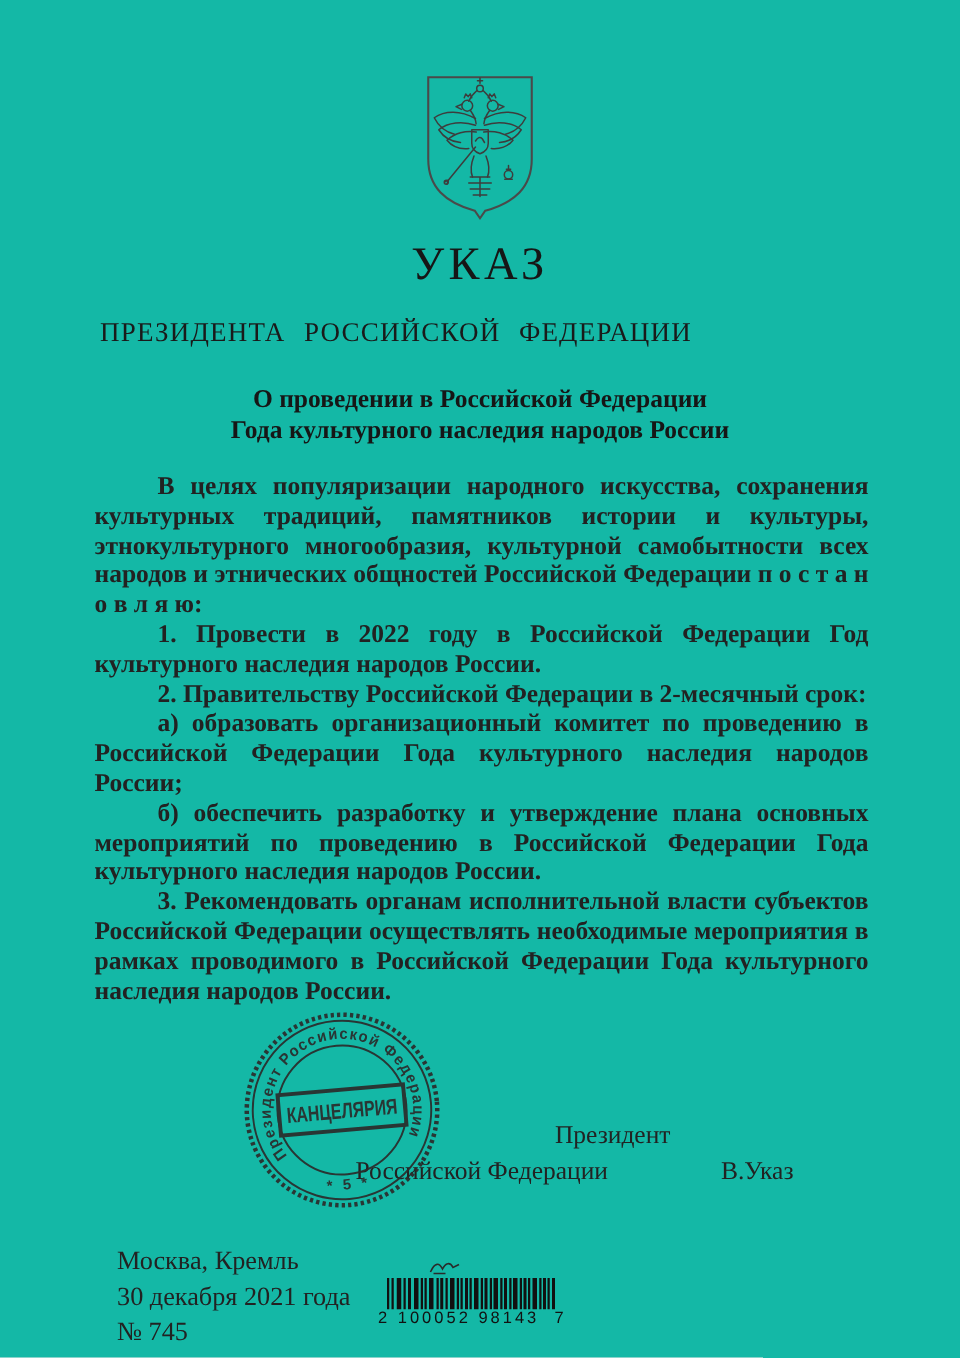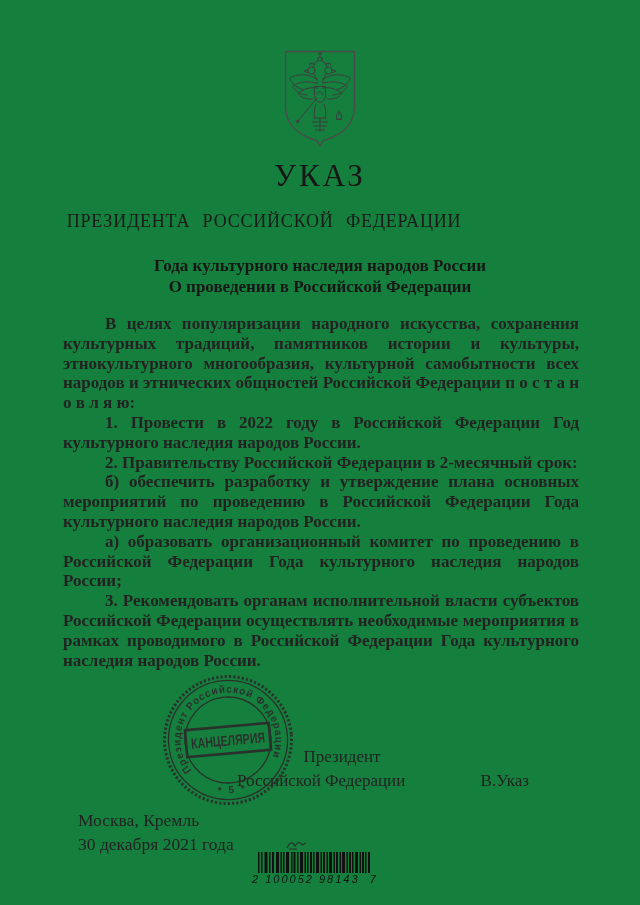--- a/index.html
+++ b/index.html
@@ -1,17 +1,17 @@
 <!DOCTYPE html>
 <html><head>
 <meta charset="utf-8">
 <style>
   html,body{margin:0;padding:0;background:#e8e8e8;}
   .page{
-    position:relative;width:640px;height:905px;background:#15803d;
+    position:relative;width:640px;height:905px;background:#14b8a6;
     font-family:"Liberation Serif",serif;color:#1e1e1e;overflow:hidden;
     margin:0 auto;
   }
   
   .arms{position:absolute;left:282px;top:48px;width:76px;height:100px;}
   
   .doc-type{
     position:absolute;left:0;top:158px;width:640px;text-align:center;
     font-size:31px;letter-spacing:3px;color:#161616;
   }
@@ -24,33 +24,33 @@
     font-weight:bold;font-size:17px;line-height:20.5px;color:#161616;
   }
   
   .body-text{
     position:absolute;left:63px;top:314px;width:516px;
     font-size:17px;line-height:19.8px;text-align:justify;color:#222;font-weight:bold;
   }
   .body-text p{margin:0;text-indent:42px;}
   
   .sig{position:absolute;left:237px;top:747px;width:292px;font-size:17px;color:#222;}
-  .sig-title1{width:210px;text-align:center;}
+  .sig-title1{width:210px;text-align:right;}
   .sig-row2{display:flex;justify-content:space-between;margin-top:4px;}
   
   .stamp{position:absolute;left:158px;top:670px;width:140px;height:140px;opacity:0.92;}
   
-  .dateline{position:absolute;left:78px;top:809px;font-size:17.5px;line-height:23.5px;color:#222;}
+  .dateline{position:absolute;left:78px;top:829px;font-size:17.5px;line-height:23.5px;color:#222;}
   
   .barcode-block{position:absolute;left:252px;top:840px;width:124px;text-align:center;}
   .barcode-mark{display:block;margin:0 0 1px 34px;width:22px;height:11px;}
   .barcode-bars{display:block;margin:0 auto;width:112px;height:21px;}
   .barcode-digits{
     font-family:"Liberation Sans",sans-serif;font-size:11px;letter-spacing:2px;
-    color:#111;margin-top:0px;white-space:pre;font-style:italic;
+    color:#111;margin-top:0px;white-space:pre;
   }
 </style>
 </head>
 <body>
 
 <div class="page">
 
   <svg class="arms" viewBox="0 0 76 100">
     <path d="M3.5 3.5 H72.5 V58 C72.5 77 61 87 41.5 92.5 L38 97.5 L34.5 92.5 C15 87 3.5 77 3.5 58 Z" fill="none" stroke="#4a4a4a" stroke-width="1.4"></path>
     <g fill="none" stroke="#3d3d3d" stroke-width="1" stroke-linecap="round" stroke-linejoin="round">
@@ -86,30 +86,30 @@
       <circle cx="15.5" cy="73.5" r="1.3"></circle>
 
       <circle cx="57" cy="68.5" r="2.8"></circle>
       <path d="M57 64.2 v-1.8 M55.6 64.8 h2.8 M54.5 71.5 h5"></path>
     </g>
   </svg>
 
   <div class="doc-type">УКАЗ</div>
   <div class="issuer">ПРЕЗИДЕНТА РОССИЙСКОЙ ФЕДЕРАЦИИ</div>
   <div class="subject">
+    <div>О проведении в Российской Федерации</div>
     <div>Года культурного наследия народов России</div>
-    <div>О проведении в Российской Федерации</div>
   </div>
 
   <div class="body-text">
     <p>В целях популяризации народного искусства, сохранения культурных традиций, памятников истории и культуры, этнокультурного многообразия, культурной самобытности всех народов и этнических общностей Российской Федерации п о с т а н о в л я ю:</p>
     <p>1. Провести в 2022 году в Российской Федерации Год культурного наследия народов России.</p>
     <p>2. Правительству Российской Федерации в 2-месячный срок:</p>
+    <p>а) образовать организационный комитет по проведению в Российской Федерации Года культурного наследия народов России;</p>
     <p>б) обеспечить разработку и утверждение плана основных мероприятий по проведению в Российской Федерации Года культурного наследия народов России.</p>
-    <p>а) образовать организационный комитет по проведению в Российской Федерации Года культурного наследия народов России;</p>
     <p>3. Рекомендовать органам исполнительной власти субъектов Российской Федерации осуществлять необходимые мероприятия в рамках проводимого в Российской Федерации Года культурного наследия народов России.</p>
   </div>
 
   <div class="sig">
     <div class="sig-title1">Президент</div>
     <div class="sig-row2">
       <span>Российской Федерации</span>
       <span>В.Указ</span>
     </div>
   </div>
@@ -125,20 +125,21 @@
       </text>
       <text y="53" text-anchor="middle" fill="#2b2b2b" stroke="none" font-family="Liberation Sans, sans-serif" font-size="10" font-weight="bold" letter-spacing="2">* 5 *</text>
       <rect x="-42" y="-13.5" width="84" height="27" stroke-width="2.6"></rect>
       <text y="5.5" text-anchor="middle" fill="#2b2b2b" stroke="none" font-family="Liberation Sans, sans-serif" font-size="14.5" font-weight="bold" textLength="74" lengthAdjust="spacingAndGlyphs">КАНЦЕЛЯРИЯ</text>
     </g>
   </svg>
 
   <div class="dateline">
     <div>Москва, Кремль</div>
     <div>30 декабря 2021 года</div>
+    <div>№ 745</div>
   </div>
 
   <div class="barcode-block">
     <svg class="barcode-mark" viewBox="0 0 22 11">
       <path d="M1 8 C4 1 7 2 9 6 C11 2 14 1 16 5 L20 3 M3 9 h8" fill="none" stroke="#2a2a2a" stroke-width="1.1"></path>
     </svg>
     <svg class="barcode-bars" viewBox="0 0 112 21" preserveAspectRatio="none">
       <g fill="#111">
         <rect x="0" width="1.5" height="21"></rect>
           <rect x="3" width="1.5" height="21"></rect>

